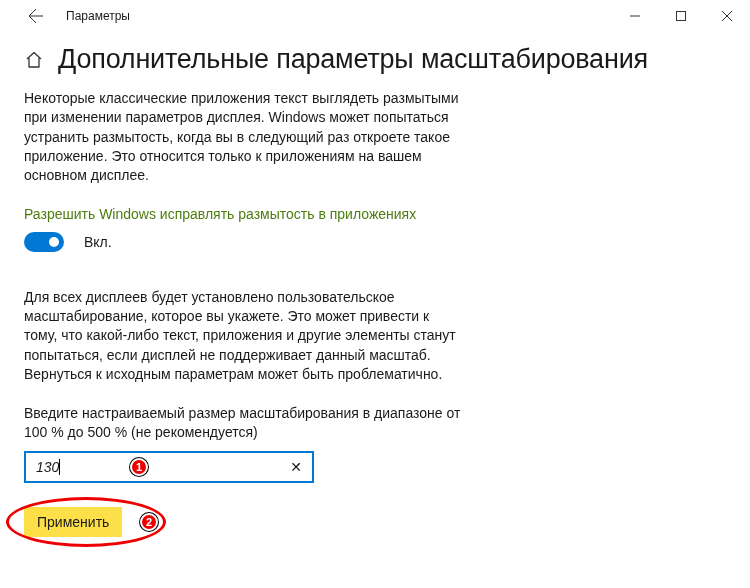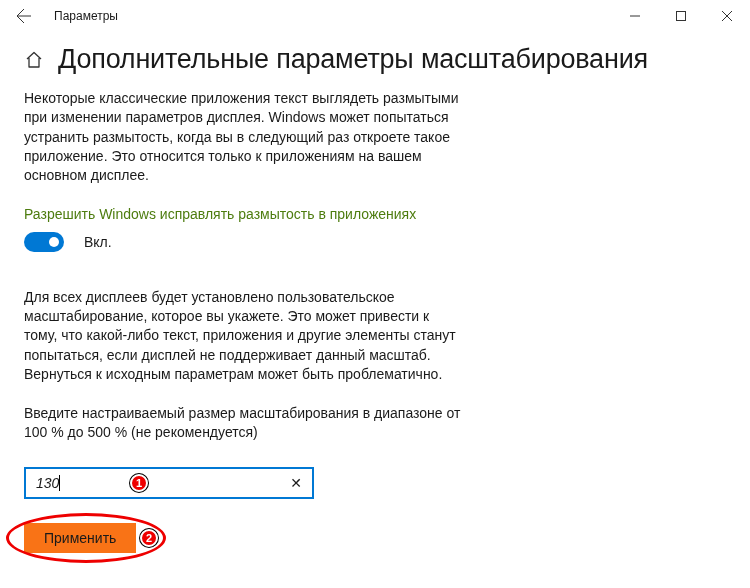--- a/index.html
+++ b/index.html
@@ -13,20 +13,21 @@
       height: 588px;
       background: #ffffff;
       overflow: hidden;
       position: relative;
     }
     .titlebar {
       height: 32px;
       display: flex;
       align-items: center;
       padding-left: 12px;
+      margin-left: 12px;
     }
     .back-btn {
       width: 24px;
       height: 24px;
       display: flex;
       align-items: center;
       justify-content: center;
       cursor: pointer;
       margin-right: 18px;
     }
@@ -108,21 +109,21 @@
       font-size: 20px;
       font-weight: 400;
       color: #1a1a1a;
       margin-bottom: 18px;
     }
     .input-hint {
       font-size: 14px;
       color: #1a1a1a;
       line-height: 1.38;
       max-width: 460px;
-      margin-bottom: 24px;
+      margin-bottom: 8px;
     }
     .input-wrap {
       width: 290px;
       height: 32px;
       border: 2px solid #0078D4;
       display: flex;
       align-items: center;
       padding: 0 6px 0 10px;
       margin-bottom: 24px;
       position: relative;
@@ -164,23 +165,23 @@
       align-items: center;
       justify-content: center;
     }
     .annot1 { top: 5px; left: 104px; }
     .apply-row {
       position: relative;
       display: inline-block;
       margin-bottom: 16px;
     }
     .apply-btn {
-      background: #f97316;
+      background: #fde047;
       border: none;
-      padding: 7px 20px;
+      padding: 7px 13px;
       font-size: 14px;
       color: #1a1a1a;
       cursor: pointer;
       font-family: inherit;
     }
     .annot2 { top: 50%; transform: translateY(-50%); left: 116px; }
     .ellipse {
       position: absolute;
       border: 3px solid #e00;
       border-radius: 50%;

